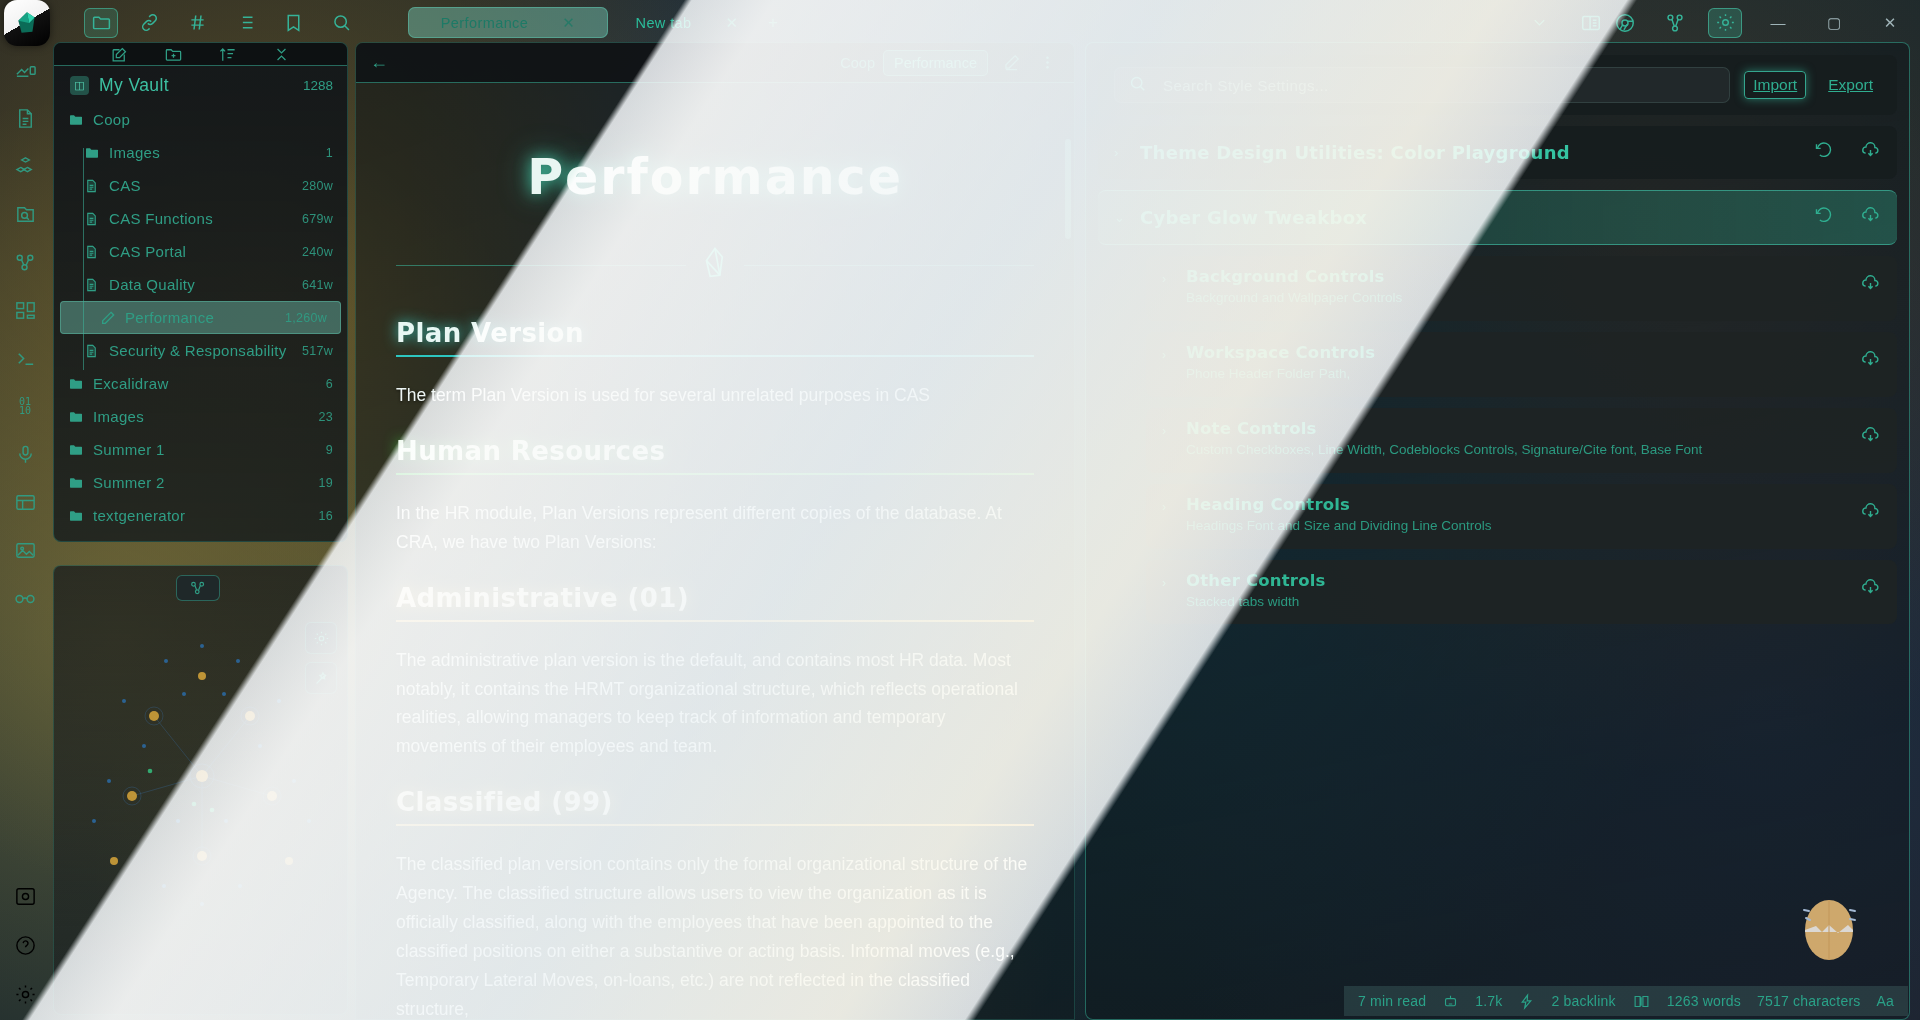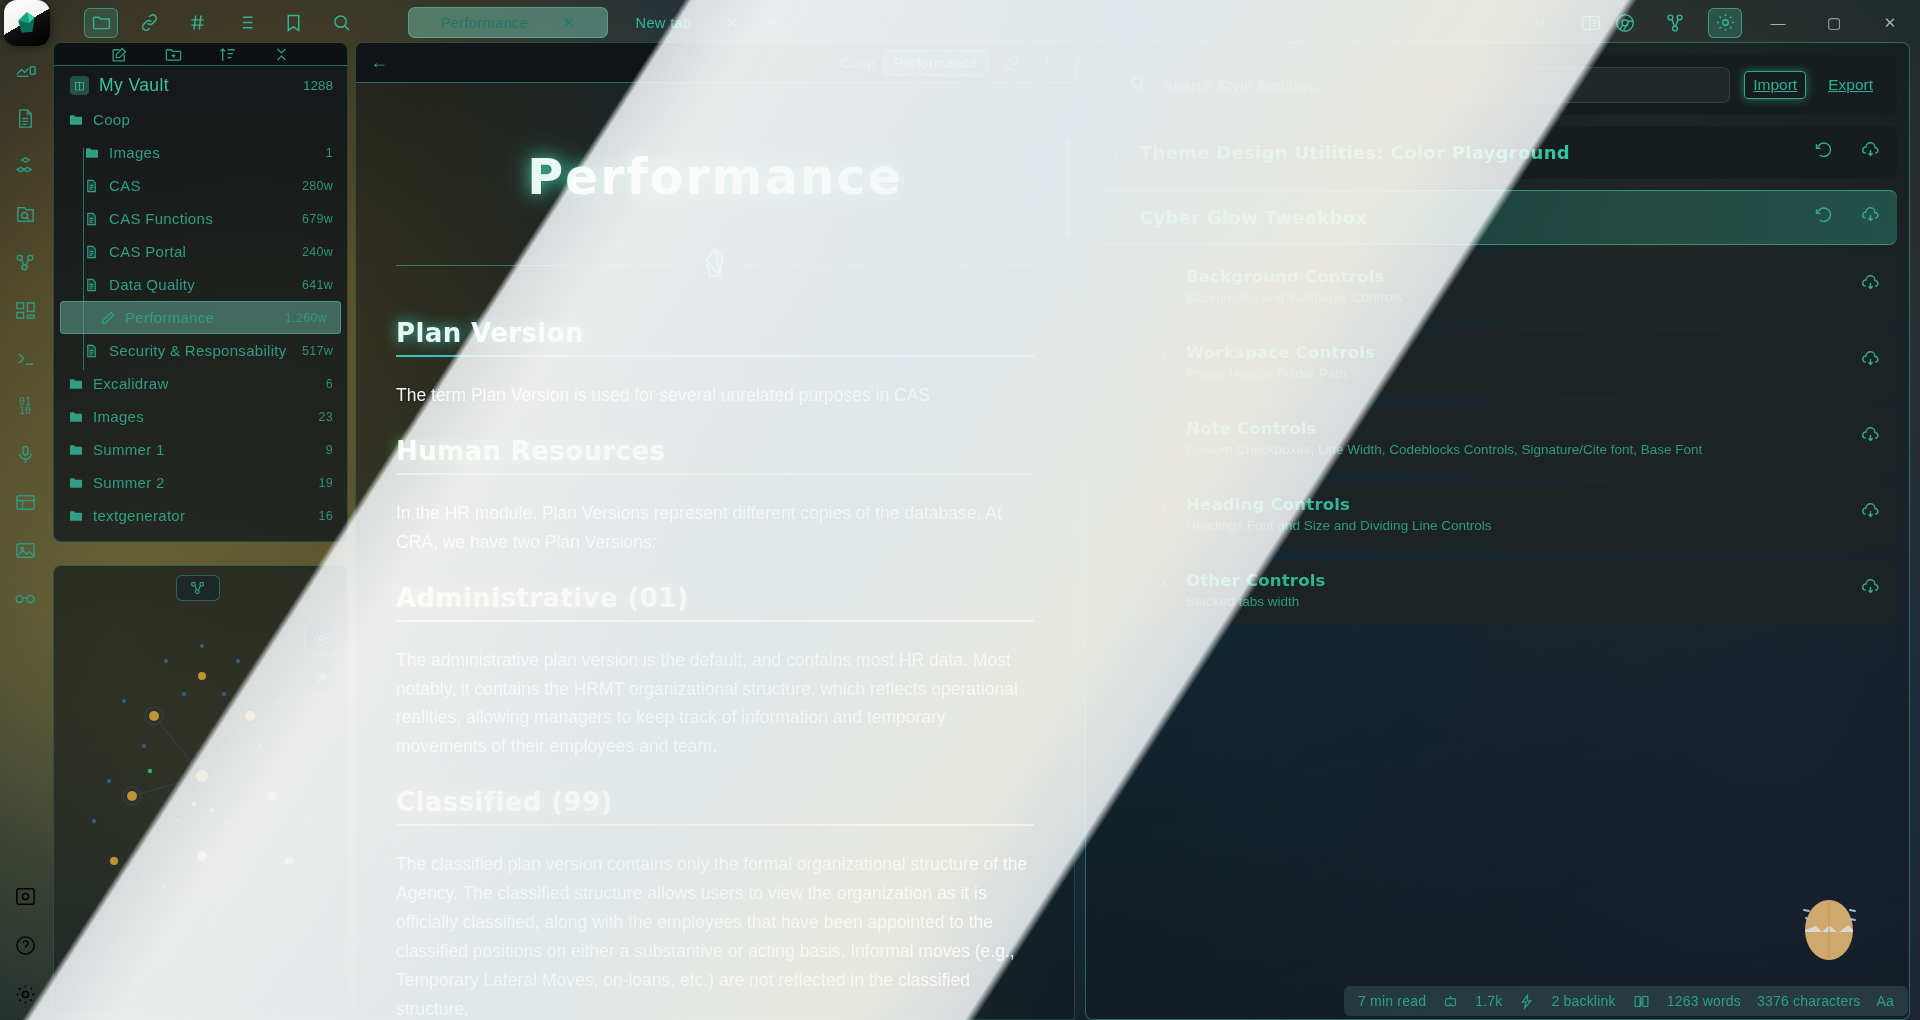--- a/index.html
+++ b/index.html
@@ -190,21 +190,21 @@
   .subcard .chev{ color:#2fae90;font-size:12px;margin-top:5px;width:12px; }
   .subcard .tx{ flex:1; }
   .subcard .t{ color:#2fb694;font-size:16.5px;font-weight:700;letter-spacing:.2px;
      font-family:"DejaVu Sans",sans-serif; }
   .subcard .d{ color:#2b9a80;font-size:13.5px;line-height:1.4;margin-top:3px; }
   .subcard .act{ color:#2fae90;margin-top:6px; }
 
   
   #statusbar{
     position:absolute;right:12px;bottom:4px;height:30px;z-index:930;
-    display:flex;align-items:center;gap:16px;padding:0 14px;border-radius:6px;
+    display:flex;align-items:center;gap:16px;padding:0 14px;border-radius:0;
     background:rgba(120,190,175,.18);
     color:#2aa288;font-size:14px;letter-spacing:.2px;margin-left:12px;
   }
   #statusbar .si{ display:flex;align-items:center;gap:7px; }
   #watermark{
     position:absolute;right:60px;bottom:56px;z-index:920;display:flex;align-items:center;gap:18px;
     opacity:.85;
   }
   #wm-text{ font-size:58px;font-weight:700;letter-spacing:5px;font-family:"DejaVu Sans",sans-serif;
     background:linear-gradient(90deg,#49c8f0,#5b9ae8,#8a7fe0,#a56fd8);
@@ -802,18 +802,18 @@
         <path d="M13.5 3L6 13h5l-1.5 8L18 11h-5z"></path>
       </svg>
   </span>
   <span class="si">2 backlink</span>
   <span class="si">
     <svg width="19" height="17" viewBox="0 0 24 24" fill="none" stroke="currentColor" stroke-width="1.6">
         <path d="M3 5h7v14H3zM14 5h7v14h-7zM11.5 6v12"></path>
       </svg>
   </span>
   <span class="si">1263 words</span>
-  <span class="si">3376 characters</span>
+  <span class="si">7517 characters</span>
   <span class="si">Aa</span>
 </div>
 
 <div id="sweep"></div>
 <div id="sweep2"></div>
 
 </body></html>

